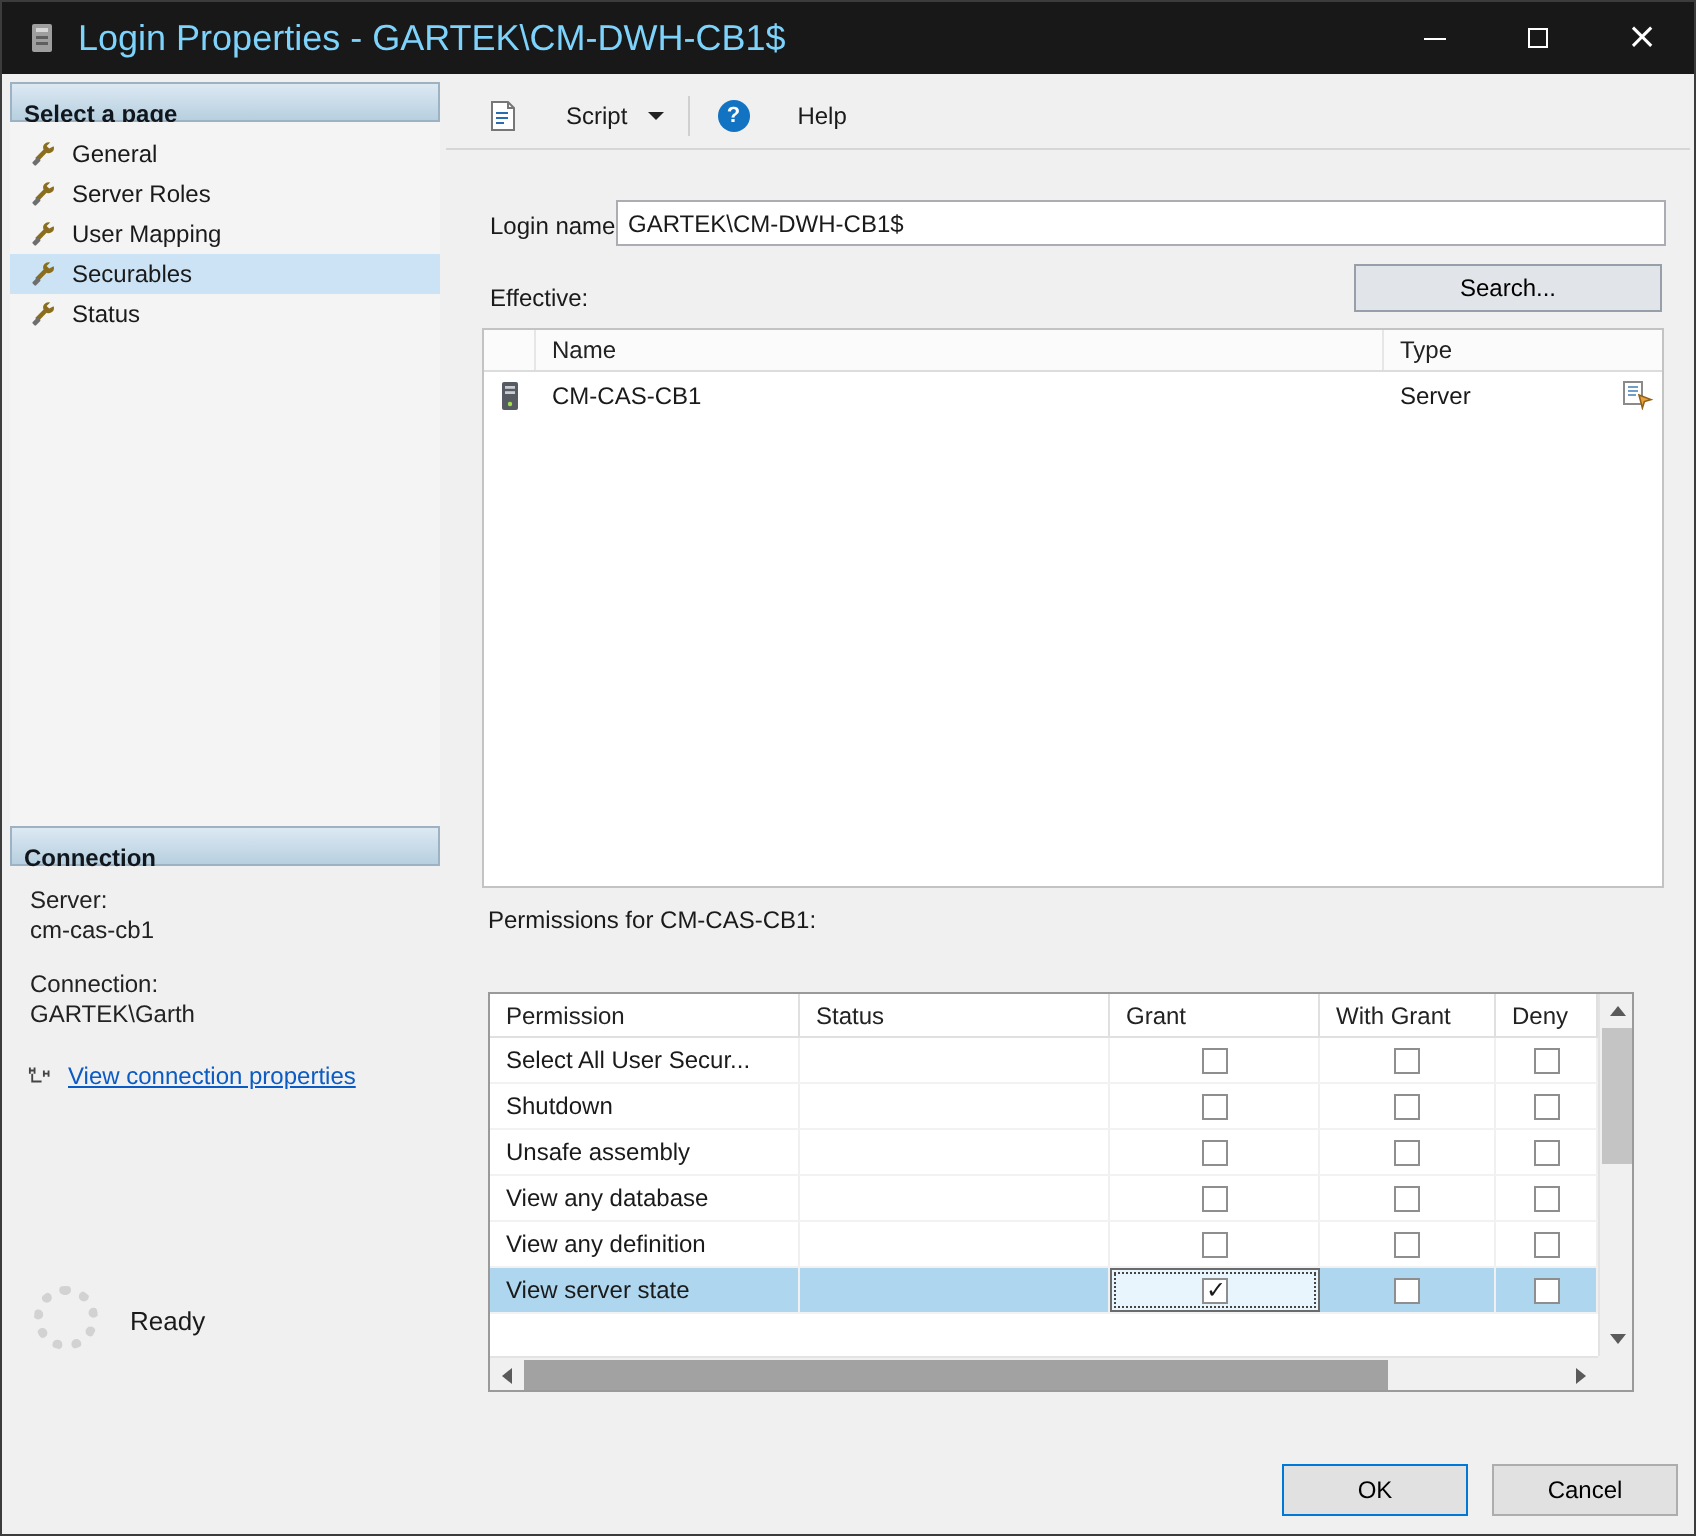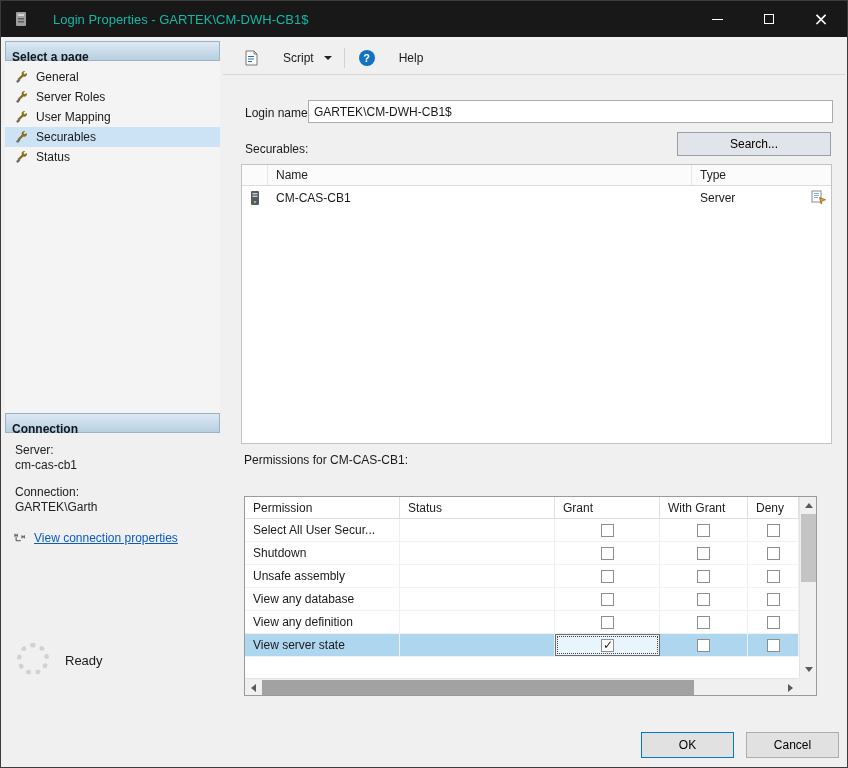--- a/index.html
+++ b/index.html
@@ -6,21 +6,21 @@
   html,body { width: 848px; height: 768px; }
   body { font-family: "Liberation Sans", sans-serif; background: #d4d4d4; }
 
   .window { position: relative; width: 848px; height: 768px; background: #f0f0f0;
             font-size: 12px; color: #1a1a1a; overflow: hidden; border: 1px solid #3c3c3c; }
 
   
   .titlebar { position: absolute; left: 0; top: 0; width: 100%; height: 36px;
               background: #181818; color: #fff; display: flex; align-items: center; padding-left: 12px; }
   .app-icon { width: 16px; height: 16px; margin-right: 10px; display: inline-flex; }
-  .title { font-size: 13px; color: #14b8a6; margin-left: 14px; }
+  .title { font-size: 18px; color: #7dd3fc; }
   .win-controls { margin-left: auto; display: flex; height: 100%; }
   .win-btn { width: 52px; height: 100%; display: flex; align-items: center; justify-content: center; cursor: pointer; }
   .glyph-min { width: 11px; height: 1px; background: #fff; display: block; }
   .glyph-max { width: 10px; height: 10px; border: 1px solid #fff; display: block; }
   .glyph-close { font-size: 18px; line-height: 1; color: #fff; font-family: "DejaVu Sans", sans-serif; }
 
   
   .sidebar { position: absolute; left: 4px; top: 40px; width: 215px; height: 688px; background: #f0f0f0; }
   .sec-header { position: absolute; left: 0; width: 100%; height: 20px;
                 background: linear-gradient(#dce9f3, #b7cfdf); border: 1px solid #9db3c4;
@@ -229,21 +229,21 @@
       <span class="help-icon">
           <span>?</span>
         </span>
       <span>Help</span>
     </div>
   </div>
 
   <div class="login-label">Login name:</div>
   <input class="login-input" type="text" value="GARTEK\CM-DWH-CB1$" style="">
 
-  <div class="securables-label">Securables:</div>
+  <div class="securables-label">Effective:</div>
   <button class="search-btn">Search...</button>
 
   <div class="sec-table">
     <div class="sec-head">
       <div class="sec-h-icon"></div>
       <div class="sec-h-name">Name</div>
       <div class="sec-h-type">Type</div>
     </div>
     <div class="sec-row">
       <span class="sec-c-icon">

